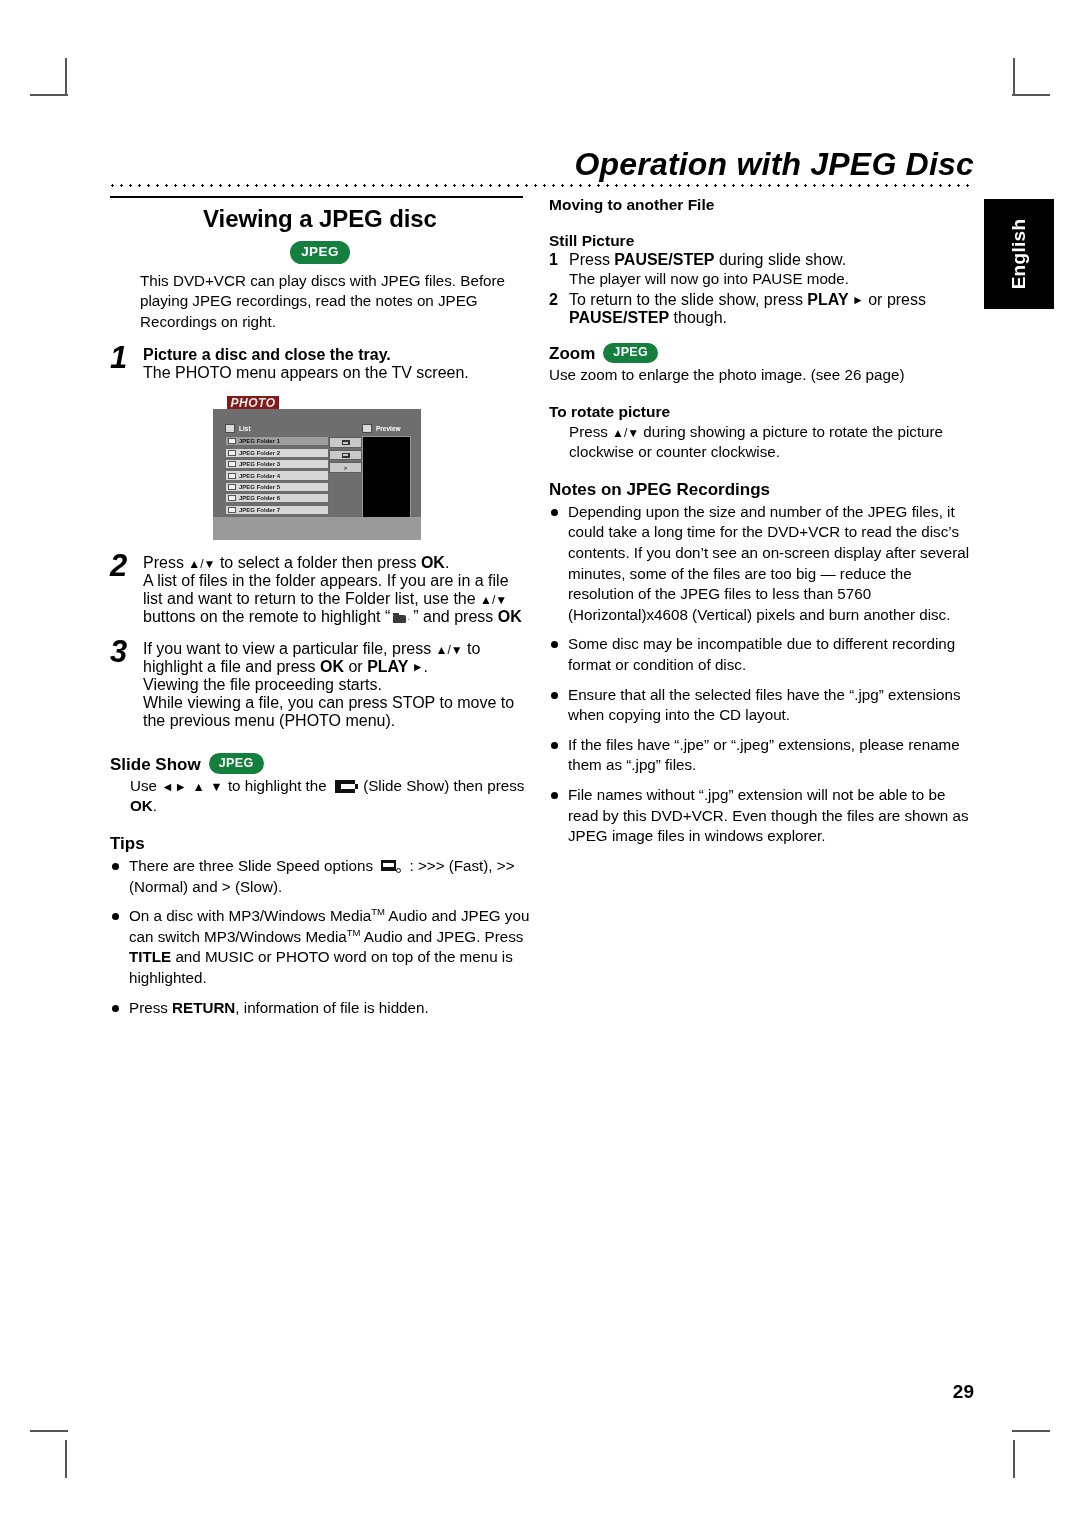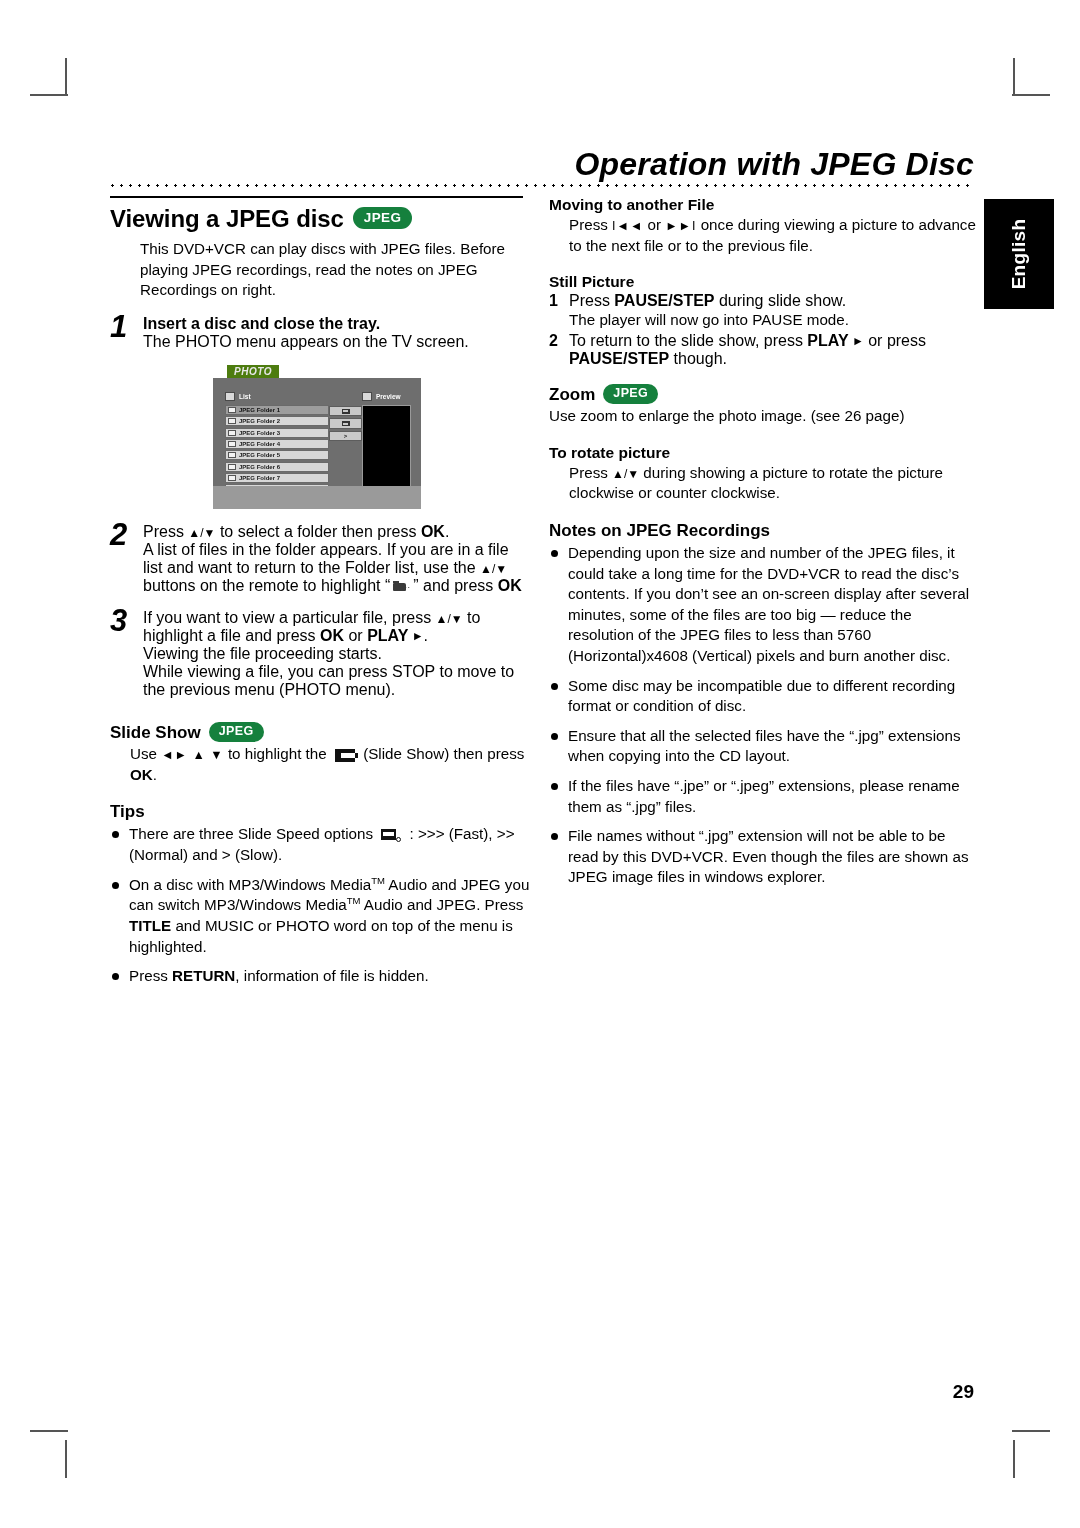--- a/index.html
+++ b/index.html
@@ -97,20 +97,21 @@
     width: 413px;
   }
   h2.section {
     font-size: 24px;
     font-weight: bold;
     margin: 7px 0 6px 0;
     letter-spacing: -0.1px;
     display: flex;
     align-items: center;
     gap: 9px;
+    flex-direction: column;
   }
   h3.sub {
     font-size: 15.5px;
     font-weight: bold;
     margin: 0 0 1px 0;
     display: flex;
     align-items: center;
     gap: 8px;
   }
   h3.sub.big {
@@ -266,23 +267,23 @@
 
   
   .osd-wrap {
     position: relative;
     margin: 14px 0 0 103px;
     width: 208px;
   }
   .osd-tab {
     width: 52px;
     height: 13px;
-    background: #4d7c0f;
+    background: #7f1d1d;
     color: #e8e8e8;
-    font-size: 10px;
+    font-size: 12px;
     font-weight: bold;
     font-style: italic;
     letter-spacing: 0.5px;
     display: flex;
     align-items: center;
     justify-content: center;
     margin-left: 14px;
   }
   .osd-body {
     width: 208px;
@@ -422,21 +423,21 @@
     <div class="sec-title-rule"></div>
     <h2 class="section">
       <span>Viewing a JPEG disc</span>
       <span class="badge-jpeg">JPEG</span>
     </h2>
 
     <p class="intro">This DVD+VCR can play discs with JPEG files.  Before playing JPEG recordings, read the notes on JPEG Recordings on right.</p>
 
     <div class="step">
       <span class="num">1</span>
-      <span class="line b">Insert a disc and close the tray.</span>
+      <span class="line b">Picture a disc and close the tray.</span>
       <span class="line">The PHOTO menu appears on the TV screen.</span>
     </div>
 
     <div class="osd-wrap">
       <div class="osd-tab">PHOTO</div>
       <div class="osd-body">
         <div class="osd-cols">
 
           <div class="osd-list-col">
             <div class="osd-colhead">
@@ -537,21 +538,20 @@
       <li><span>Press </span><b>RETURN</b><span>, information of file is hidden.</span></li>
     </ul>
 
   </div>
 
   <div class="col col-right">
 
     <h3 class="sub">
       <span>Moving to another File</span>
     </h3>
-    <p class="indent"><span>Press </span><span class="arrows">I◄◄</span><span> or </span><span class="arrows">►►I</span><span> once during viewing a picture to advance to the next file or to the previous file.</span></p>
 
     <div class="gap-md"></div>
 
     <h3 class="sub">
       <span>Still Picture</span>
     </h3>
     <div class="rstep">
       <span class="num">1</span>
       <span>Press </span><b>PAUSE/STEP</b><span> during slide show.</span>
     </div>

